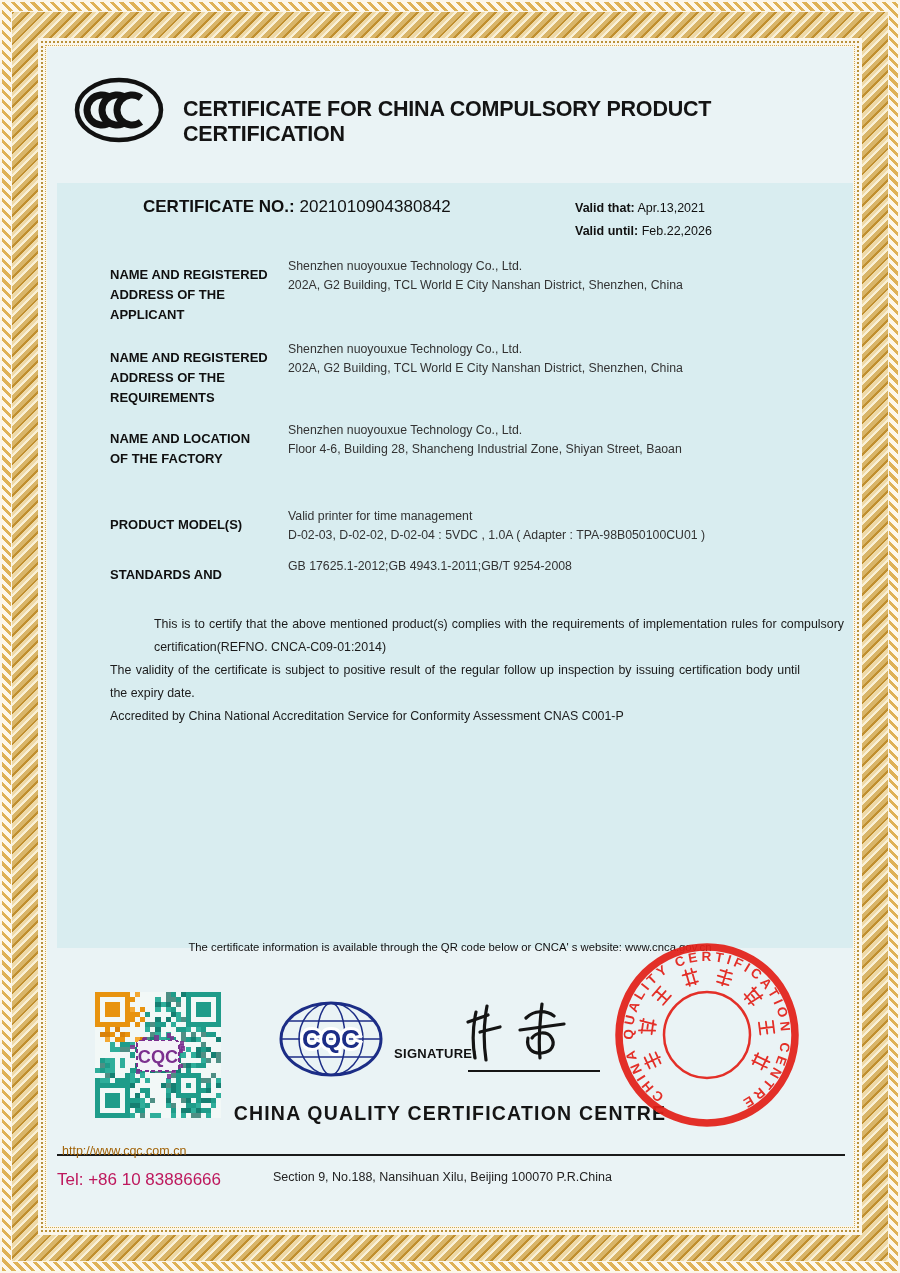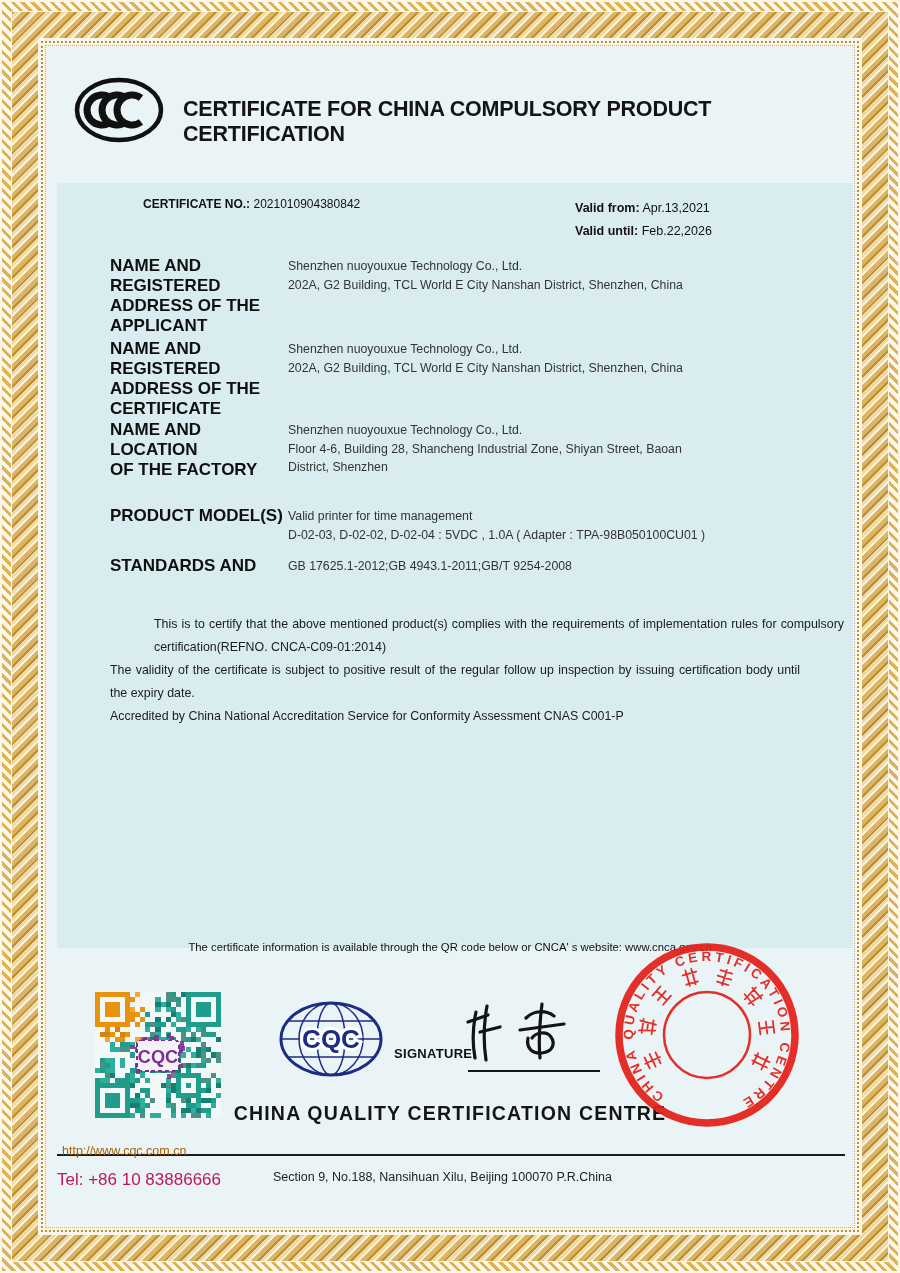--- a/index.html
+++ b/index.html
@@ -18,28 +18,28 @@
   .content-bg{position:absolute;inset:47px;background:#eaf3f5;z-index:0;}
   .panel{position:absolute;left:57px;top:183px;width:796px;height:765px;background:#d9edf0;z-index:1;}
 
   .z{position:absolute;z-index:5;}
 
   
   .ccc-logo{left:73px;top:76px;}
   .title{left:183px;top:97px;width:662px;font-size:21.5px;font-weight:bold;color:#141414;letter-spacing:-0.2px;line-height:25px;}
 
   
-  .certno{left:143px;top:197px;font-size:12px;color:#111;}
+  .certno{left:143px;top:197px;font-size:17px;color:#111;}
   .certno b{font-weight:bold;}
   .validbox{left:575px;top:197px;font-size:12.5px;color:#111;line-height:23px;}
   .validbox b{font-weight:bold;}
 
   
   .sec{position:absolute;left:110px;width:710px;z-index:5;}
-  .sec-label{position:absolute;left:0;top:0;width:176px;font-weight:bold;font-size:17px;color:#101010;line-height:20px;}
+  .sec-label{position:absolute;left:0;top:9px;width:176px;font-weight:bold;font-size:13px;color:#101010;line-height:20px;}
   .sec-val{position:absolute;left:178px;top:1px;width:525px;font-size:12.3px;color:#333;line-height:18.5px;}
   .sec1{top:256px;} .sec2{top:339px;} .sec3{top:420px;} .sec4{top:506px;} .sec5{top:556px;}
 
   .para{position:absolute;left:110px;width:690px;font-size:12.4px;line-height:23px;color:#1b1b1b;text-align:justify;z-index:5;}
   .p1{top:613px;margin-left:44px;} .p2{top:659px;} .p3{top:705px;text-align:left;}
 
   .notice{left:0;top:941px;width:900px;text-align:center;font-size:11.3px;color:#101010;}
 
   
   .qr{left:95px;top:992px;width:126px;height:126px;}
@@ -70,54 +70,53 @@
   <path d="M53,22 A15,15 0 1 0 53,46" fill="none" stroke="#111" stroke-width="7"></path>
   <path d="M68,22 A15,15 0 1 0 68,46" fill="none" stroke="#111" stroke-width="7"></path>
 </svg>
 <div class="z title">CERTIFICATE FOR CHINA COMPULSORY PRODUCT CERTIFICATION</div>
 
 <div class="z certno">
   <b>CERTIFICATE NO.:</b>
   <span>2021010904380842</span>
 </div>
 <div class="z validbox">
-  <div><b>Valid from:</b> <span>Apr.13,2021</span></div>
+  <div><b>Valid that:</b> <span>Apr.13,2021</span></div>
   <div><b>Valid until:</b> <span>Feb.22,2026</span></div>
 </div>
 
 <div class="sec sec1">
   <div class="sec-label">
     <div>NAME AND REGISTERED</div>
     <div>ADDRESS OF THE APPLICANT</div>
   </div>
   <div class="sec-val">
     <div>Shenzhen nuoyouxue Technology Co., Ltd.</div>
     <div>202A, G2 Building, TCL World E City Nanshan District, Shenzhen, China</div>
   </div>
 </div>
 <div class="sec sec2">
   <div class="sec-label">
     <div>NAME AND REGISTERED</div>
     <div>ADDRESS OF THE</div>
-    <div>CERTIFICATE</div>
+    <div>REQUIREMENTS</div>
   </div>
   <div class="sec-val">
     <div>Shenzhen nuoyouxue Technology Co., Ltd.</div>
     <div>202A, G2 Building, TCL World E City Nanshan District, Shenzhen, China</div>
   </div>
 </div>
 <div class="sec sec3">
   <div class="sec-label">
     <div>NAME AND LOCATION</div>
     <div>OF THE FACTORY</div>
   </div>
   <div class="sec-val">
     <div>Shenzhen nuoyouxue Technology Co., Ltd.</div>
     <div>Floor 4-6, Building 28, Shancheng Industrial Zone, Shiyan Street, Baoan</div>
-    <div>District, Shenzhen</div>
   </div>
 </div>
 <div class="sec sec4">
   <div class="sec-label">
     <div>PRODUCT MODEL(S)</div>
   </div>
   <div class="sec-val">
     <div>Valid printer for time management</div>
     <div>D-02-03, D-02-02, D-02-04 : 5VDC , 1.0A ( Adapter : TPA-98B050100CU01 )</div>
   </div>

